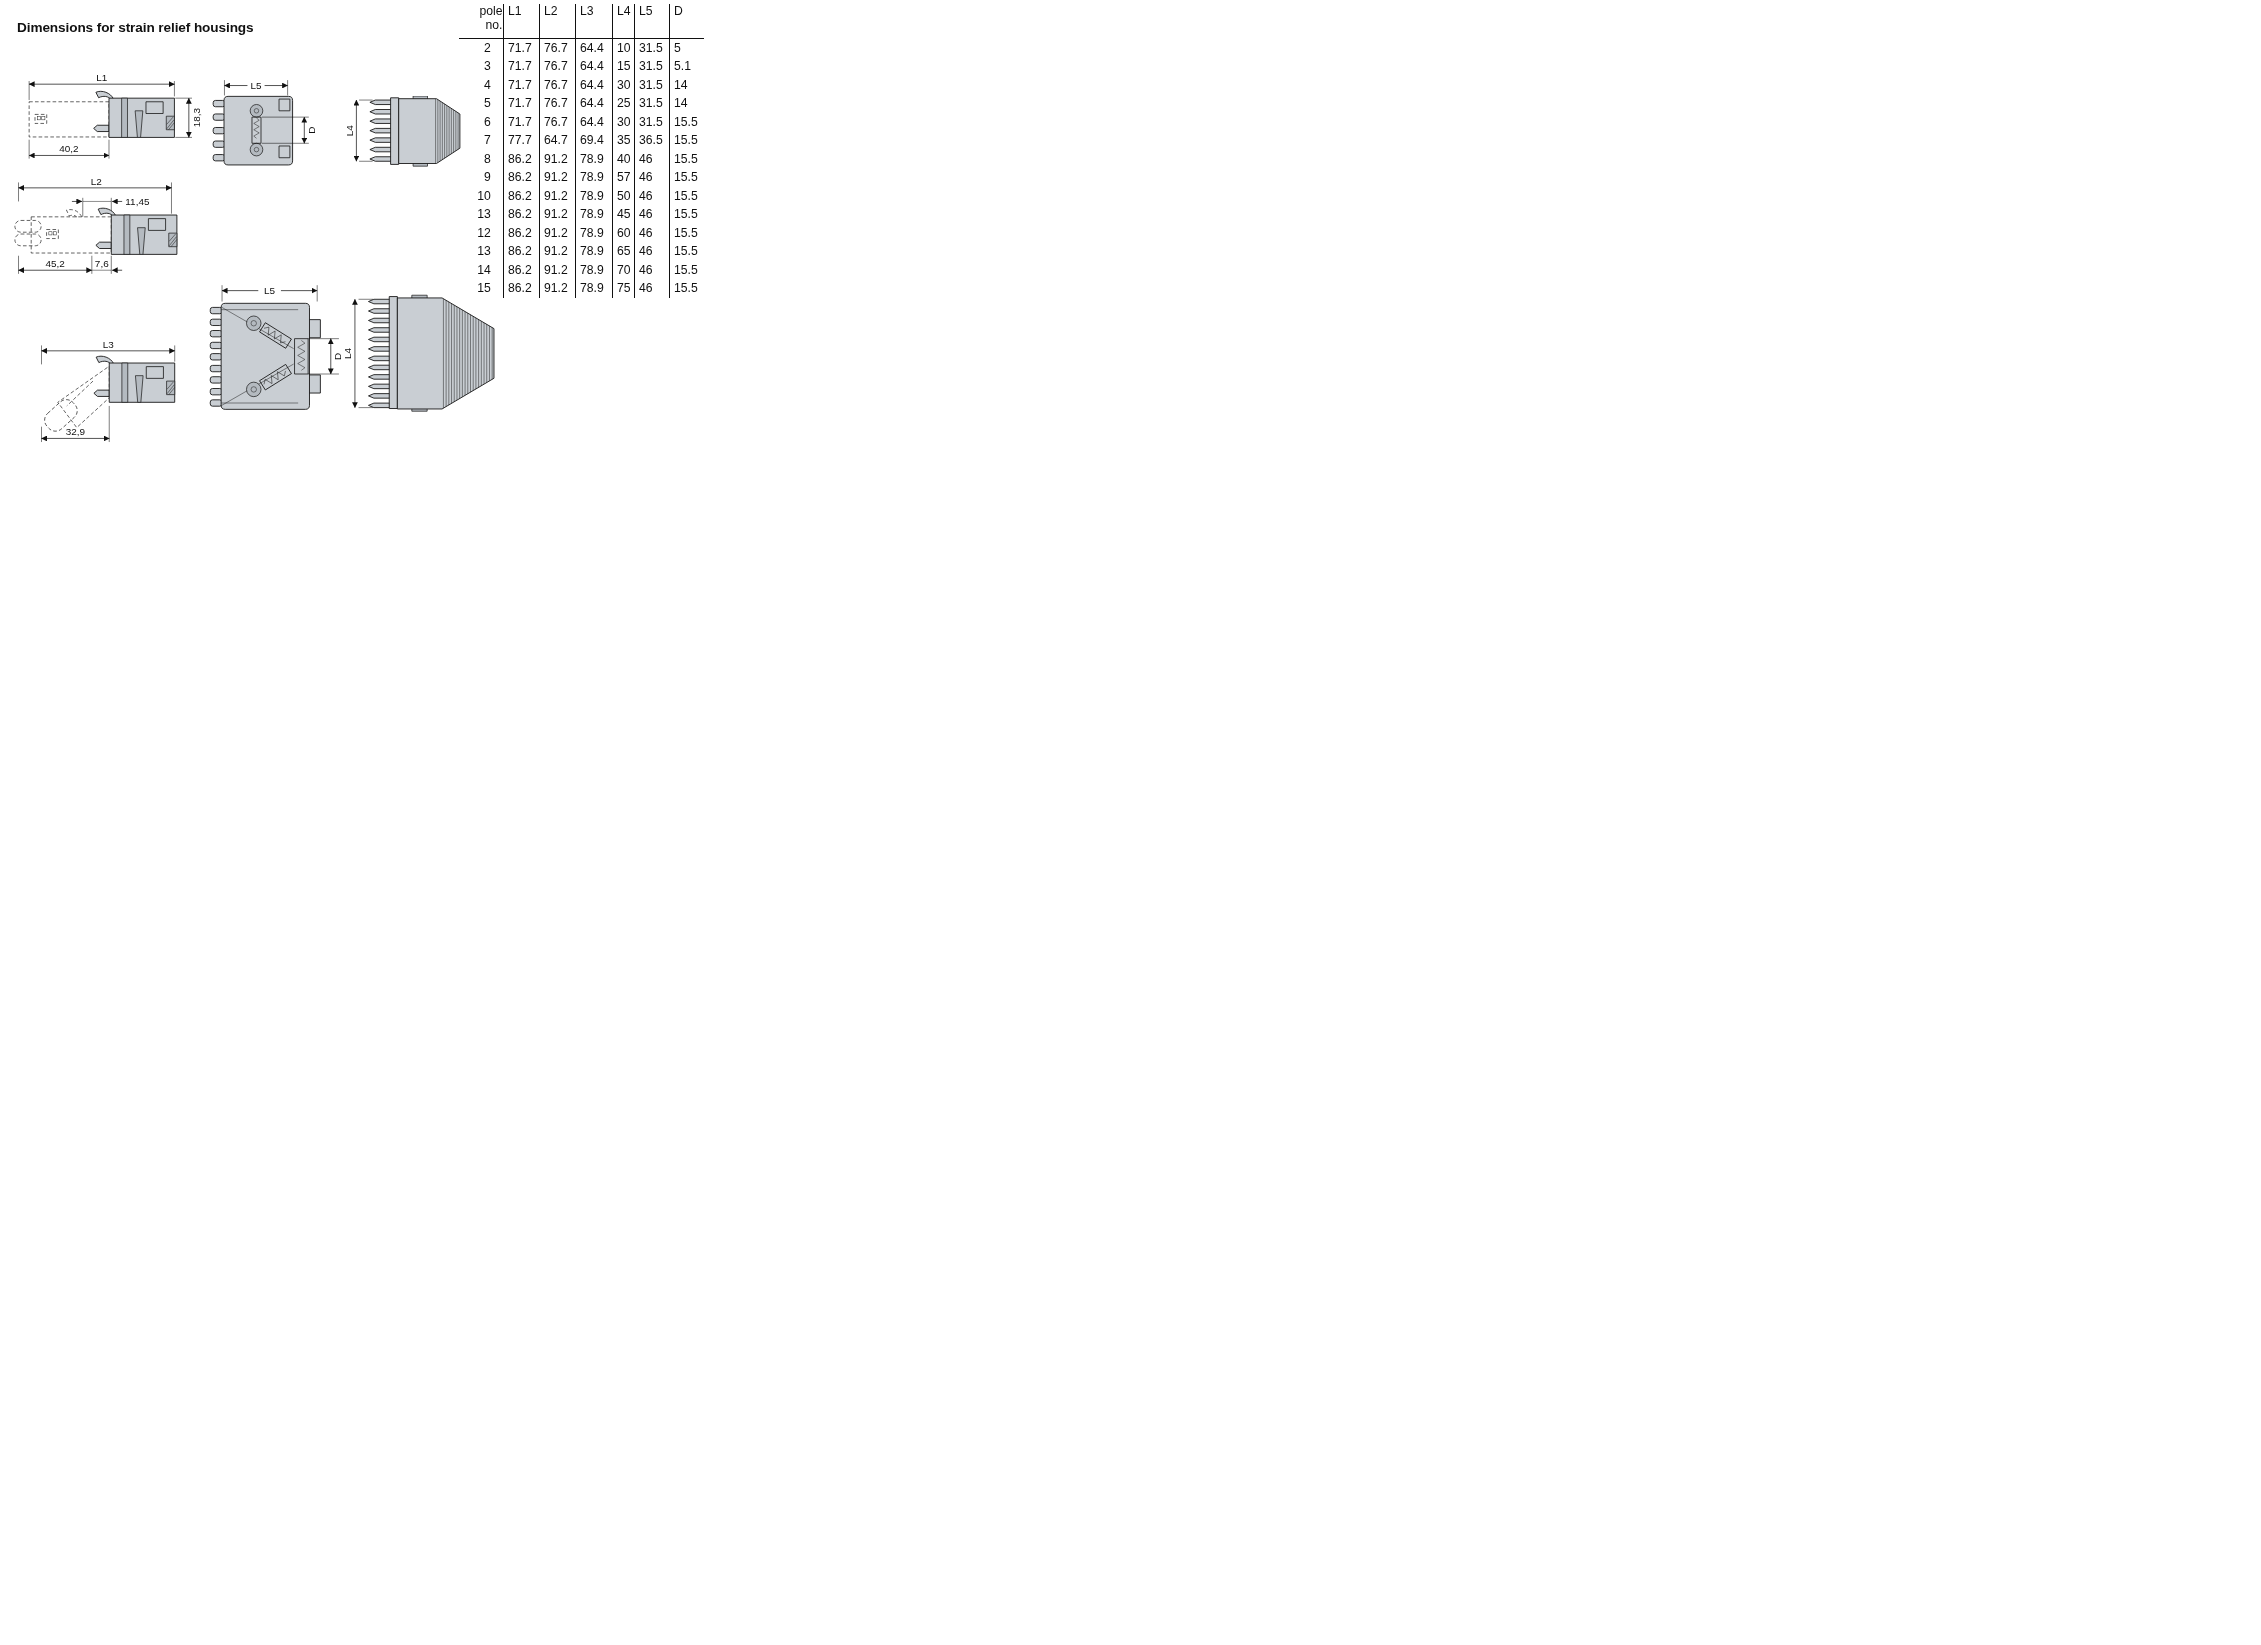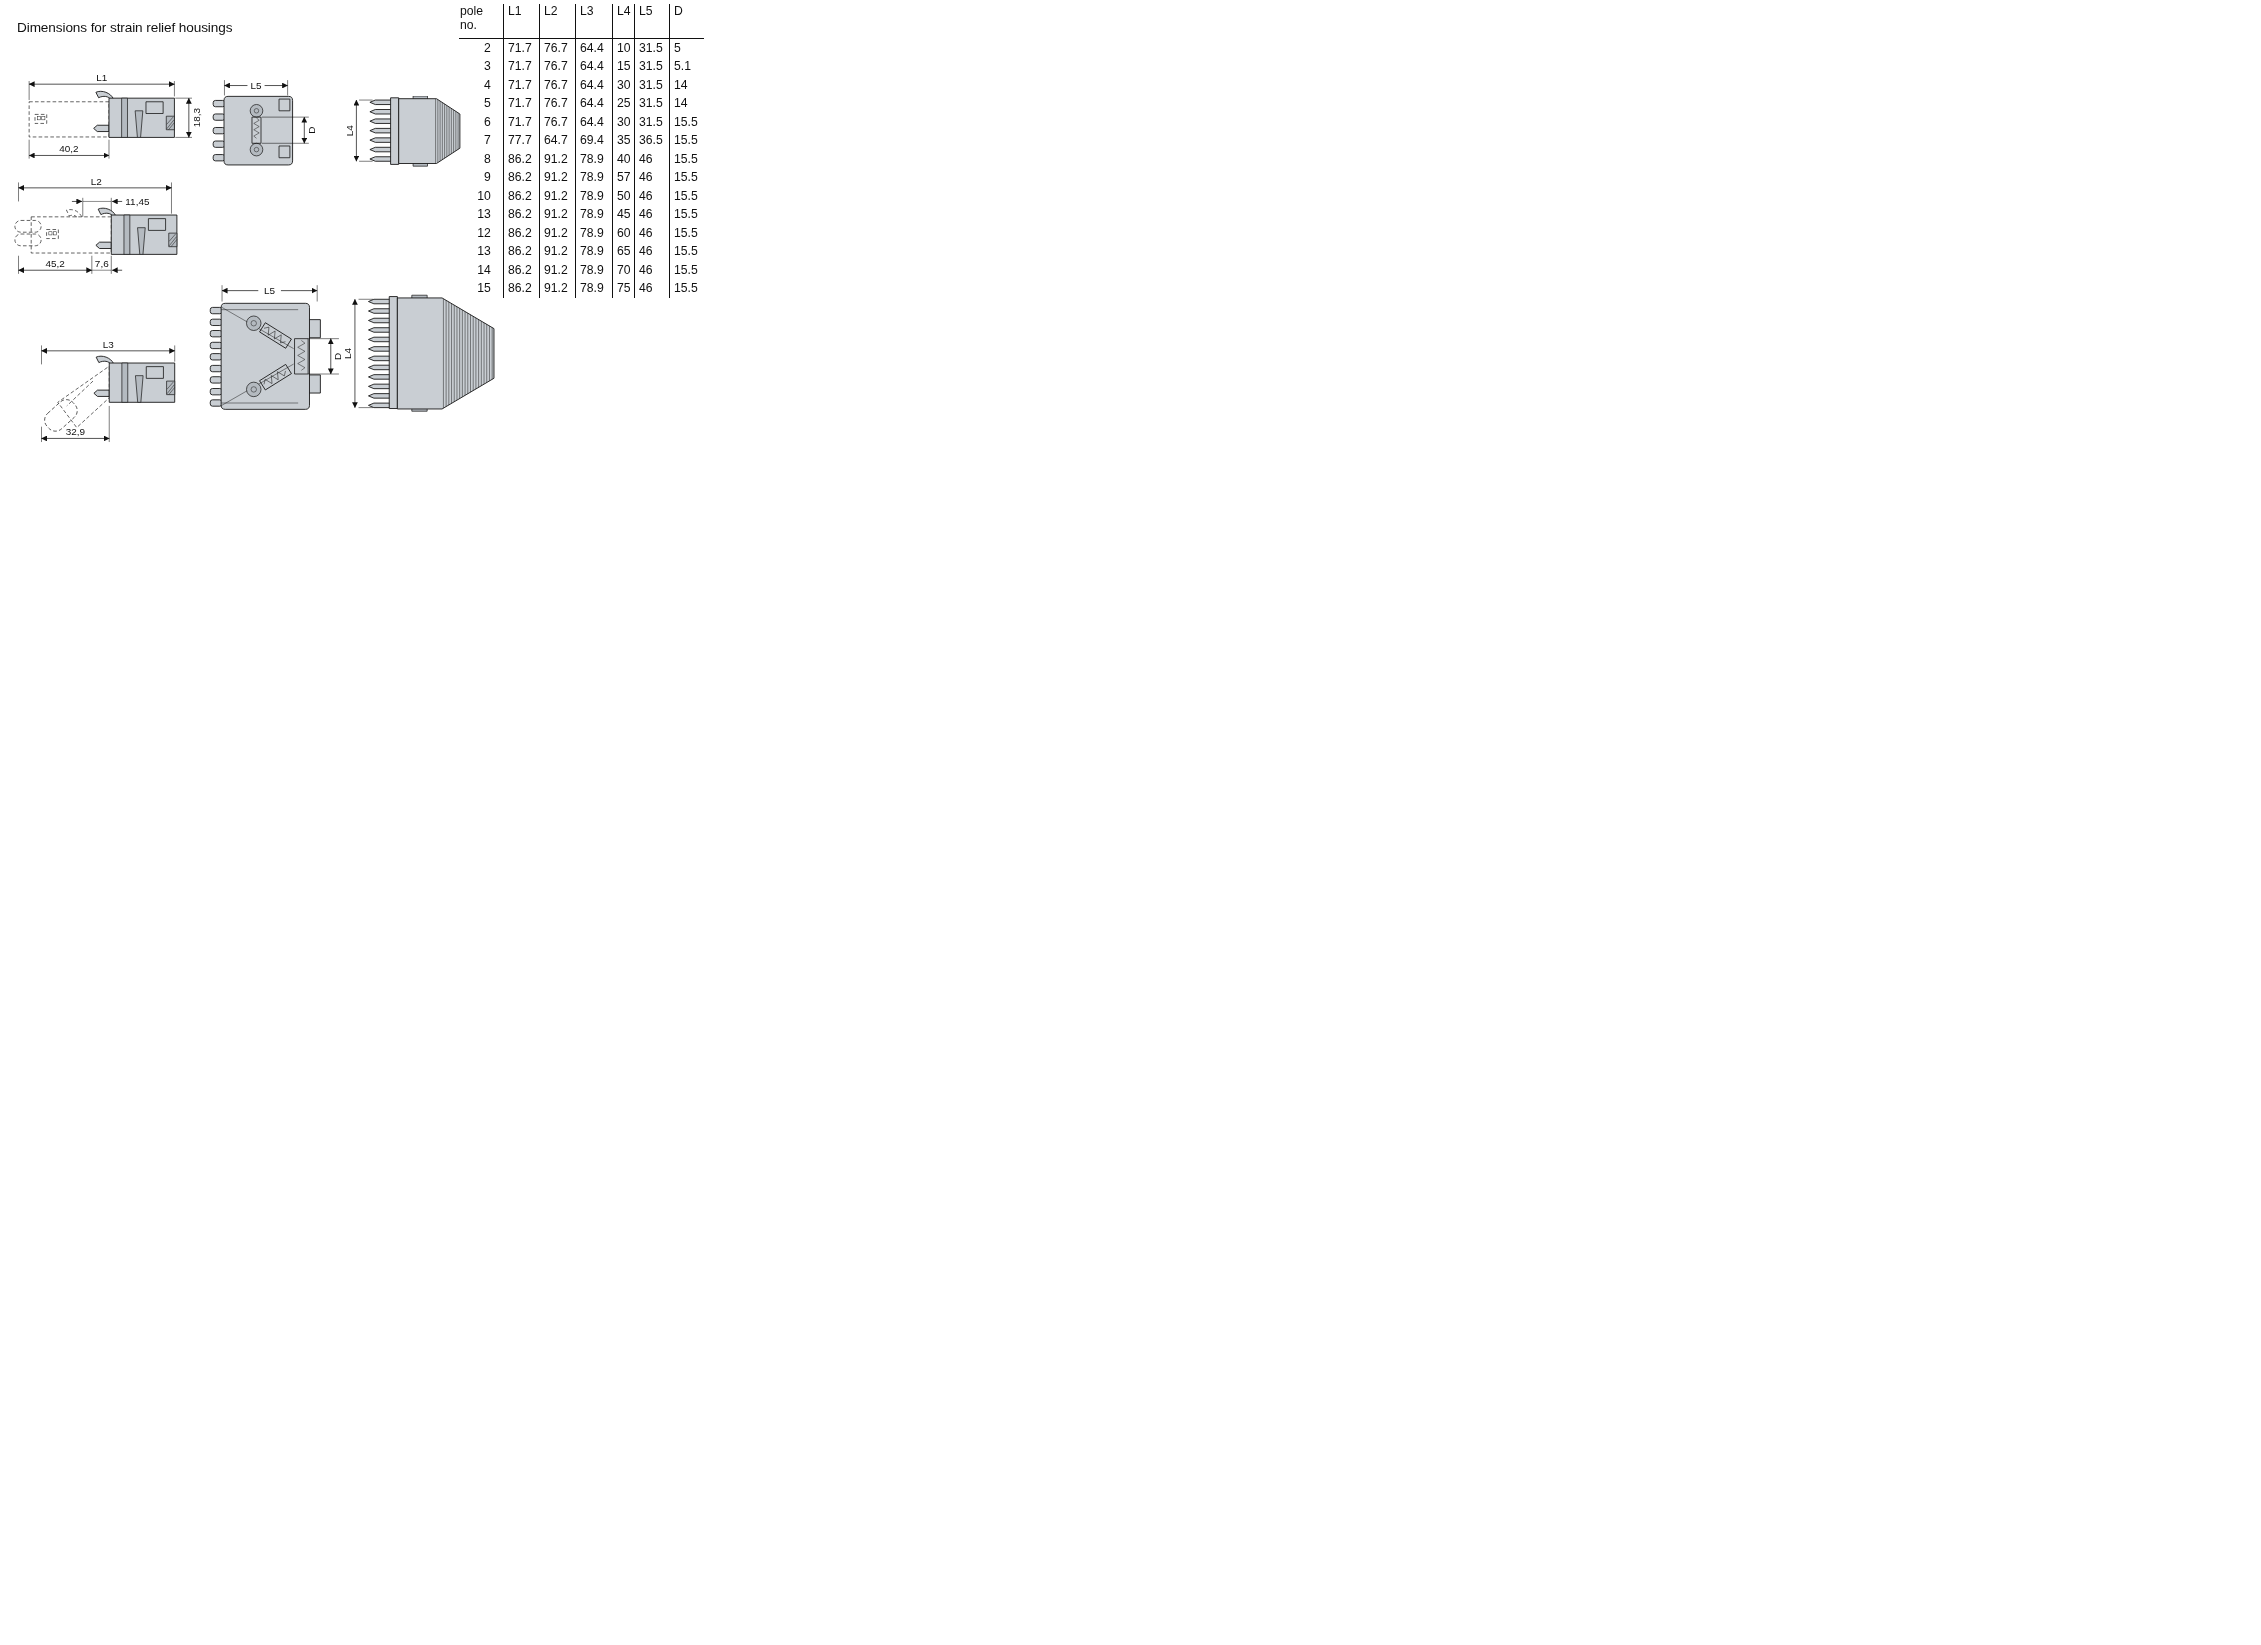--- a/index.html
+++ b/index.html
@@ -7,29 +7,29 @@
     --housing_fill_dark:#b4bac0;
     --line:#1a1a1a;
     --bg:#ffffff;
   }
   html,body{margin:0;padding:0;background:var(--bg);}
   #canvas{
     position:relative;width:708px;height:450px;background:var(--bg);
     font-family:"Liberation Sans",sans-serif;color:#111;overflow:hidden;
   }
   .title{
-    position:absolute;left:17px;top:20px;font-size:13.6px;font-weight:400;
+    position:absolute;left:17px;top:20px;font-size:13.6px;font-weight:700;
     letter-spacing:-0.1px;color:#111;
   }
   
   .dim-table-wrap{position:absolute;left:459px;top:3.6px;width:246px;}
   table.dims{border-collapse:collapse;table-layout:fixed;width:244px;font-size:12.2px;color:#111;}
   table.dims th{font-weight:400;text-align:left;vertical-align:top;height:34px;
     border-bottom:0.9px solid #111;padding:0 0 0 4.5px;}
-  table.dims th.c-pole{padding-left:0.9px;}
+  table.dims th.c-pole{padding-left:0.9px;text-align:right;}
   table.dims td{height:18.5px;vertical-align:middle;padding:0 0 0 4.5px;}
   table.dims td.c-pole{text-align:right;padding:0 11.8px 0 0;}
   table.dims th+th, table.dims td+td{border-left:0.9px solid #111;}
   
   .drw{position:absolute;}
   .body-fill{fill:var(--housing_fill);stroke:var(--line);stroke-width:2;stroke-linejoin:round;}
   .body-fill2{fill:var(--housing_fill_dark);stroke:var(--line);stroke-width:1.6;stroke-linejoin:round;}
   .outline{fill:none;stroke:var(--line);stroke-width:1.8;stroke-linejoin:round;}
   .thin{fill:none;stroke:var(--line);stroke-width:1.1;}
   .dash{fill:none;stroke:#2a2a2a;stroke-width:1.6;stroke-dasharray:8 5;stroke-linejoin:round;}

